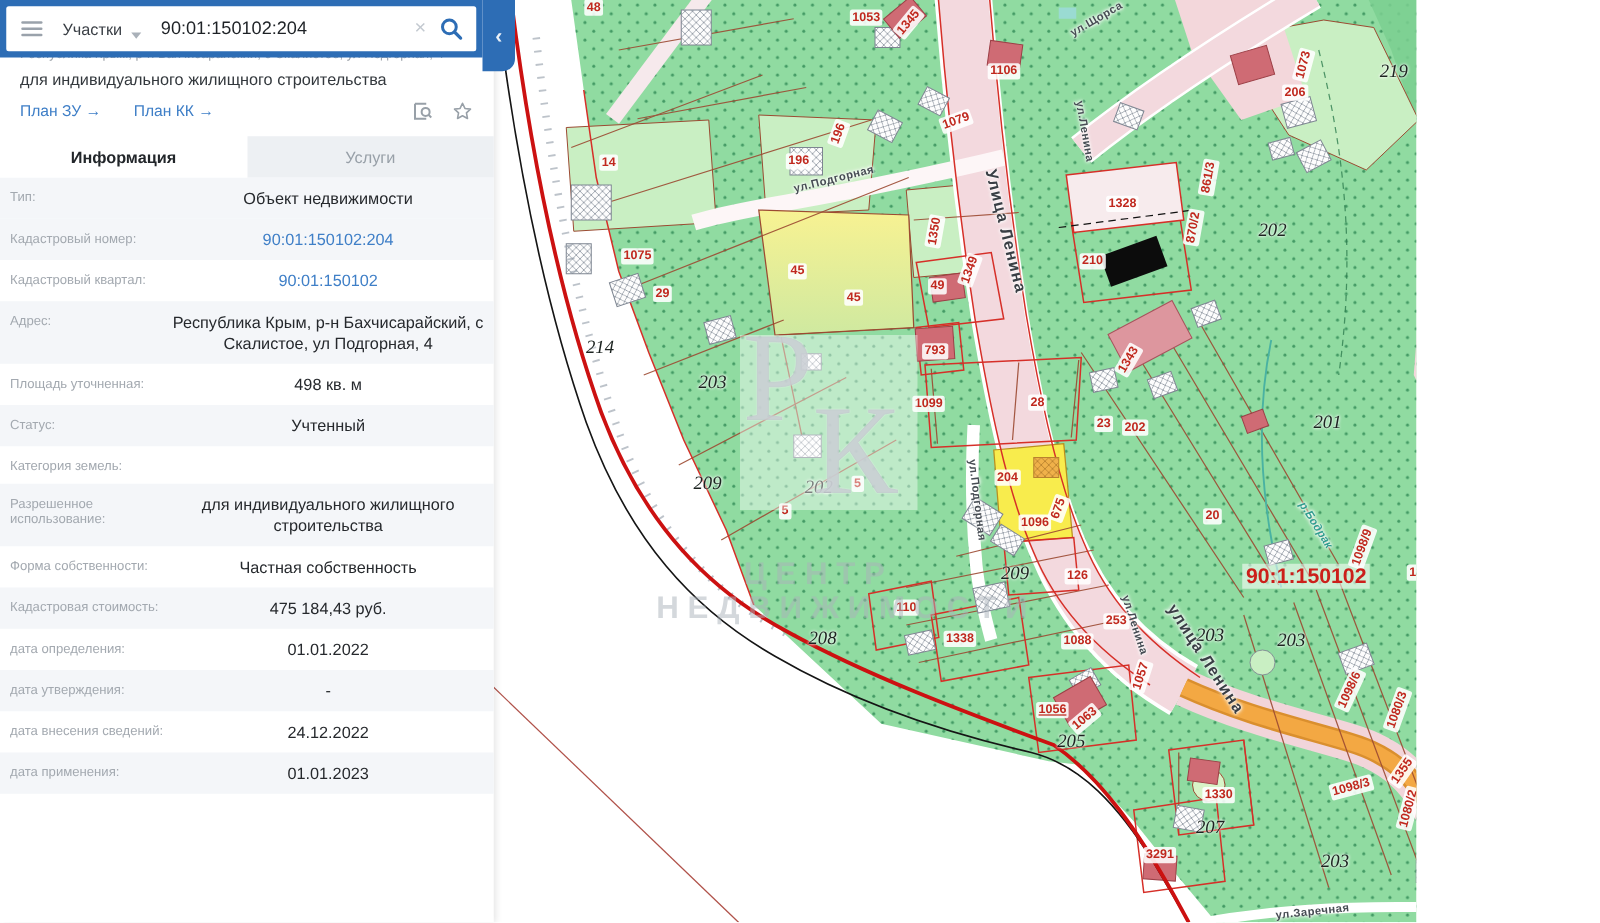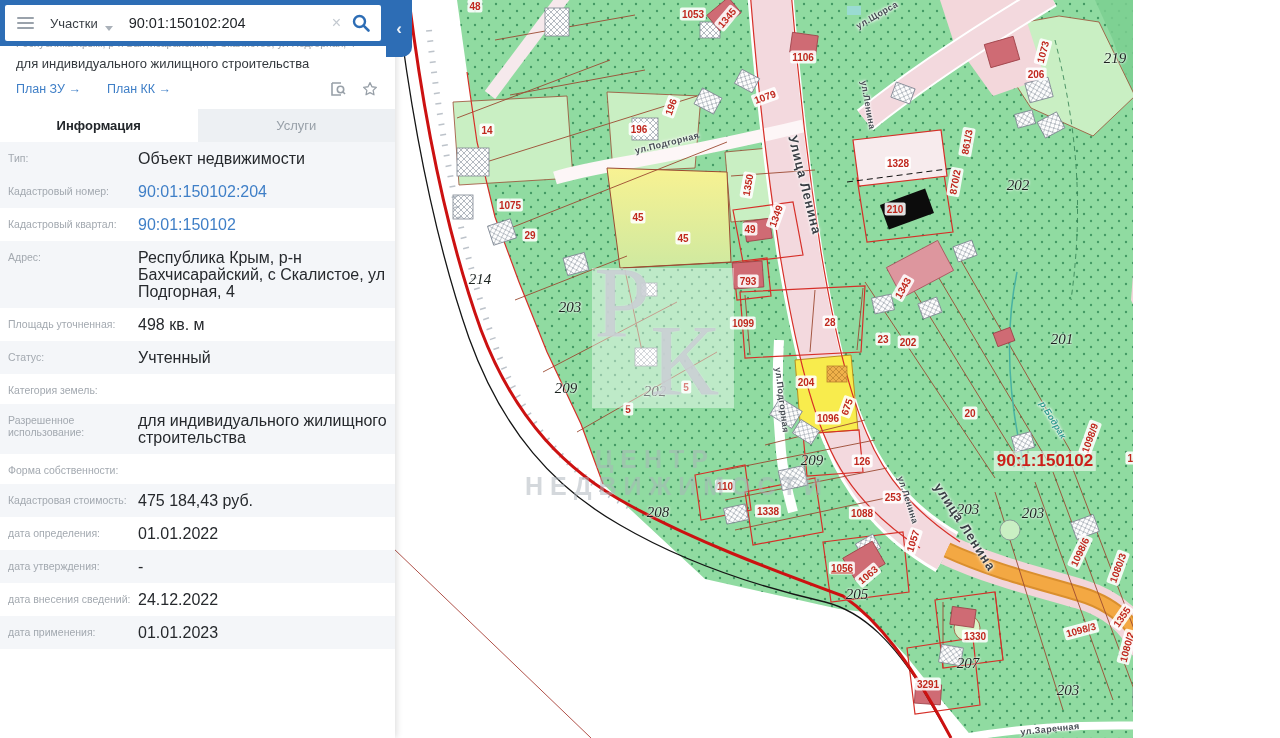--- a/index.html
+++ b/index.html
@@ -59,21 +59,21 @@
   .plink{font-size:12.5px;color:#3f7fc7;cursor:pointer;}
   .hicons{margin-left:auto;display:flex;align-items:center;gap:14px;}
   .hicon{cursor:pointer;display:flex;}
   .tabs{display:flex;height:33px;margin-top:2px;}
   .tab{flex:1;display:flex;align-items:center;justify-content:center;font-size:13px;
     background:#edf0f3;color:#98a0a8;cursor:pointer;}
   .tab.active{background:#fff;color:#22262a;font-weight:700;}
   .row{display:flex;padding:8px 8px;align-items:flex-start;}
   .row.shaded{background:#f4f6f9;}
   .row .lab{width:130px;flex:none;font-size:10.5px;color:#a3a9b0;padding-top:2px;}
-  .row .val{flex:1;font-size:16px;color:#26292d;line-height:17px;}
+  .row .val{flex:1;font-size:13px;color:#26292d;line-height:17px;text-align:center;}
   .row .val.link-val{color:#3f7fc7;cursor:pointer;}
 </style>
 </head>
 <body>
 
 <div id="app">
 
   <div id="map">
     <svg width="885" height="738" viewBox="0 0 885 738">
       <defs>
@@ -255,21 +255,21 @@
           <span class="plabel" style="left: 244px; top: 129px; transform: translate(-50%, -50%) rotate(0deg);">196</span>
           <span class="plabel" style="left: 276px; top: 107px; transform: translate(-50%, -50%) rotate(-70deg);">196</span>
           <span class="plabel" style="left: 115px; top: 205px; transform: translate(-50%, -50%) rotate(0deg);">1075</span>
           <span class="plabel" style="left: 135px; top: 235px; transform: translate(-50%, -50%) rotate(0deg);">29</span>
           <span class="plabel" style="left: 243px; top: 217px; transform: translate(-50%, -50%) rotate(0deg);">45</span>
           <span class="plabel" style="left: 288px; top: 238px; transform: translate(-50%, -50%) rotate(0deg);">45</span>
           <span class="plabel" style="left: 503px; top: 163px; transform: translate(-50%, -50%) rotate(0deg);">1328</span>
           <span class="plabel" style="left: 353px; top: 185px; transform: translate(-50%, -50%) rotate(-80deg);">1350</span>
           <span class="plabel" style="left: 355px; top: 229px; transform: translate(-50%, -50%) rotate(0deg);">49</span>
           <span class="plabel" style="left: 381px; top: 216px; transform: translate(-50%, -50%) rotate(-70deg);">1349</span>
-          <span class="plabel" style="left: 500px; top: 209px; transform: translate(-50%, -50%) rotate(0deg);">210</span>
+          <span class="plabel" style="left: 479px; top: 209px; transform: translate(-50%, -50%) rotate(0deg);">210</span>
           <span class="plabel" style="left: 572px; top: 142px; transform: translate(-50%, -50%) rotate(-80deg);">861/3</span>
           <span class="plabel" style="left: 560px; top: 182px; transform: translate(-50%, -50%) rotate(-80deg);">870/2</span>
           <span class="plabel" style="left: 353px; top: 281px; transform: translate(-50%, -50%) rotate(0deg);">793</span>
           <span class="plabel" style="left: 348px; top: 323px; transform: translate(-50%, -50%) rotate(0deg);">1099</span>
           <span class="plabel" style="left: 435px; top: 322px; transform: translate(-50%, -50%) rotate(0deg);">28</span>
           <span class="plabel" style="left: 488px; top: 339px; transform: translate(-50%, -50%) rotate(0deg);">23</span>
           <span class="plabel" style="left: 513px; top: 342px; transform: translate(-50%, -50%) rotate(0deg);">202</span>
           <span class="plabel" style="left: 508px; top: 288px; transform: translate(-50%, -50%) rotate(-60deg);">1343</span>
           <span class="plabel" style="left: 575px; top: 413px; transform: translate(-50%, -50%) rotate(0deg);">20</span>
           <span class="plabel" style="left: 411px; top: 382px; transform: translate(-50%, -50%) rotate(0deg);">204</span>
@@ -437,20 +437,21 @@
         </div>
         <div class="row">
           <span class="lab">Категория земель:</span>
         </div>
         <div class="row shaded">
           <span class="lab">Разрешенное использование:</span>
           <span class="val">для индивидуального жилищного строительства</span>
         </div>
         <div class="row">
           <span class="lab">Форма собственности:</span>
+          <span class="val">Частная собственность</span>
         </div>
         <div class="row shaded">
           <span class="lab">Кадастровая стоимость:</span>
           <span class="val">475 184,43 руб.</span>
         </div>
         <div class="row">
           <span class="lab">дата определения:</span>
           <span class="val">01.01.2022</span>
         </div>
         <div class="row shaded">

